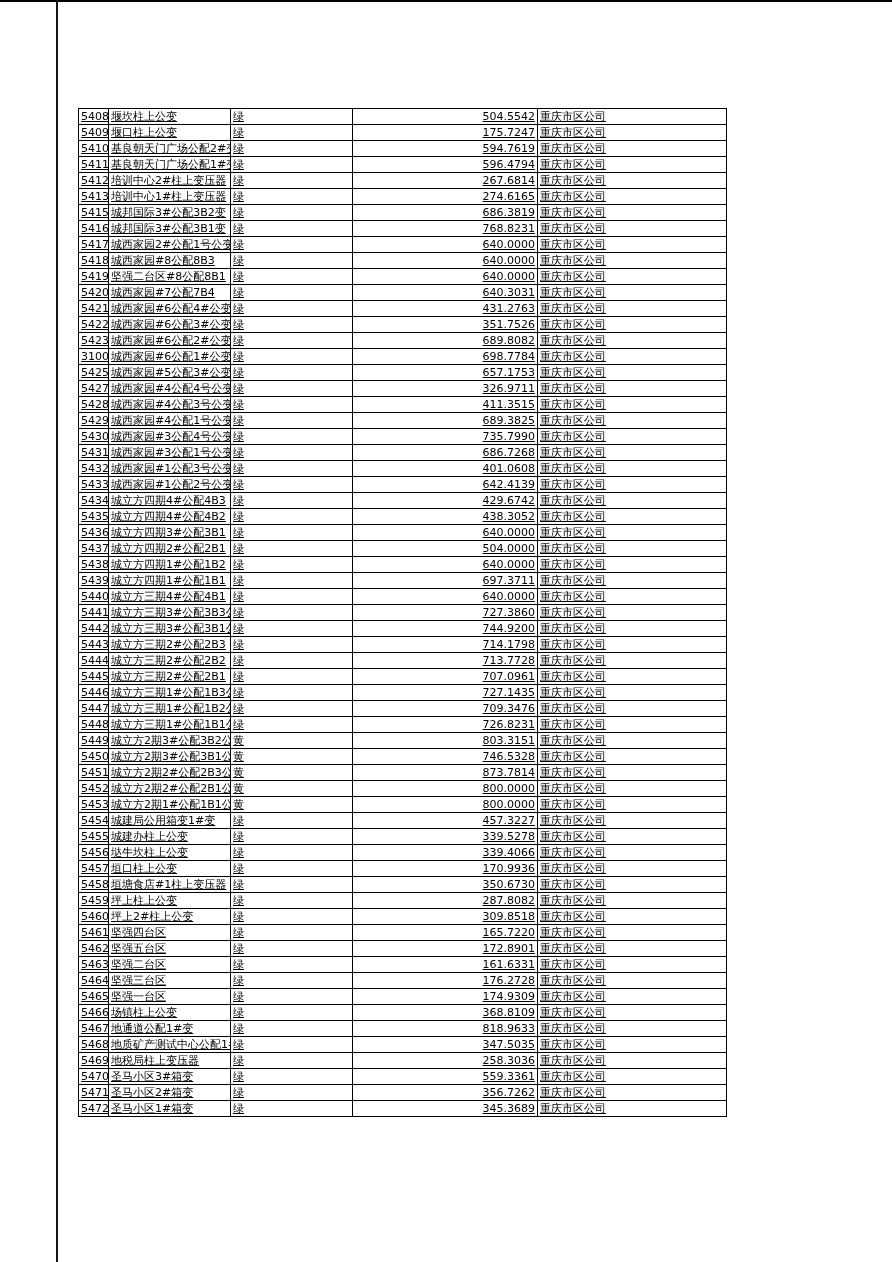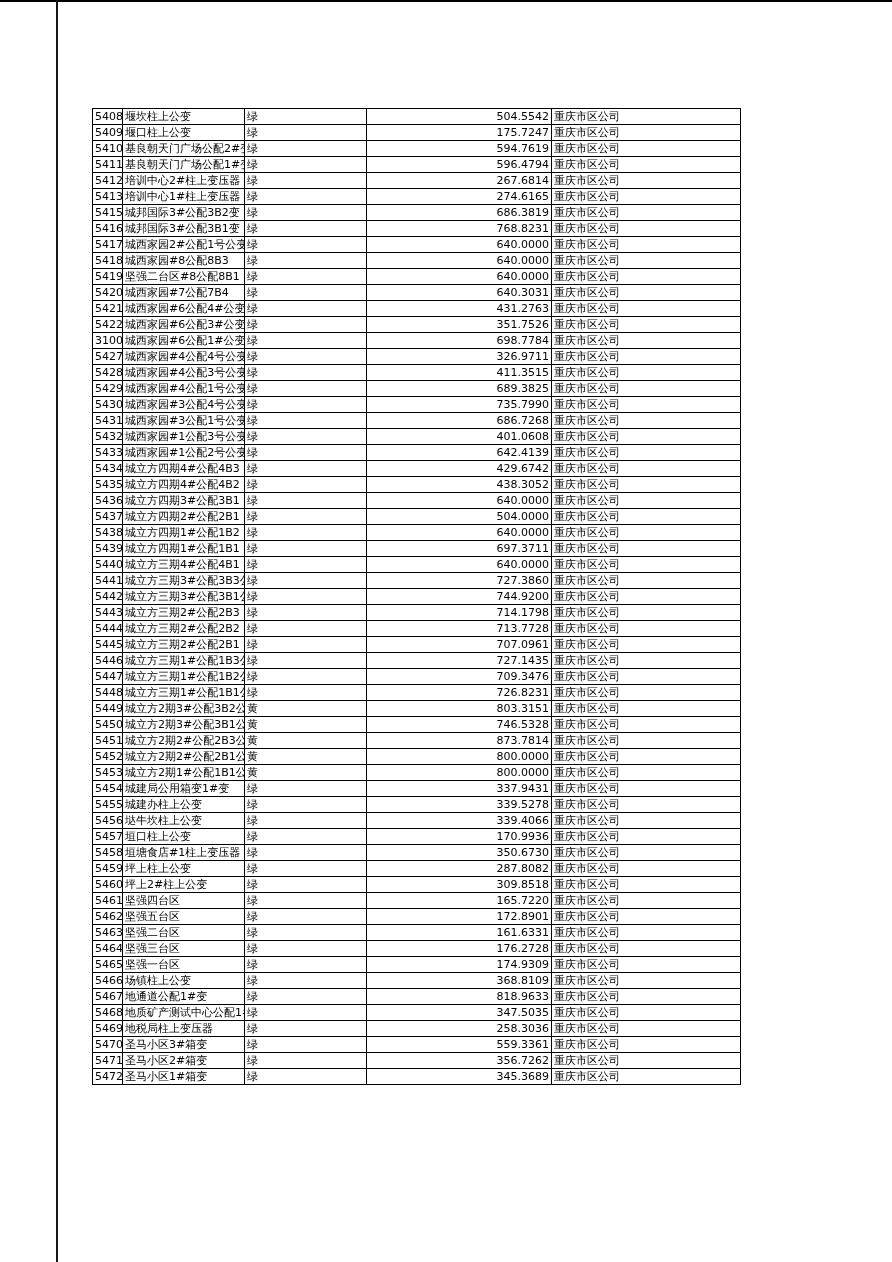--- a/index.html
+++ b/index.html
@@ -6,22 +6,22 @@
   body{
     width:892px;height:1262px;
     background:#ffffff;
     position:relative;
     font-family:"DejaVu Sans","Liberation Sans",sans-serif;
     overflow:hidden;
   }
   .top-edge{position:absolute;top:0;left:0;width:892px;height:2px;background:#000;}
   .left-edge{position:absolute;top:0;left:56px;width:2px;height:1262px;background:#151515;}
   table.data-grid{
-    position:absolute;left:92px;top:108px;
-    border-collapse:collapse;table-layout:fixed;width:648px;
+    position:absolute;left:78px;top:108px;
+    border-collapse:collapse;table-layout:fixed;width:648px;text-decoration:underline;
   }
   table.data-grid td{
     border:1px solid #000000;
     height:15px;line-height:15px;
     font-size:11px;
     padding:0 2px;
     white-space:nowrap;overflow:hidden;
     color:#000000;
   }
   td.c-id{padding:0 1px;}
@@ -137,24 +137,38 @@
         <td class="c-company">重庆市区公司</td>
       </tr>
       <tr>
         <td class="c-id">5422</td>
         <td class="c-name">城西家园#6公配3#公变</td>
         <td class="c-status">绿</td>
         <td class="c-val">351.7526</td>
         <td class="c-company">重庆市区公司</td>
       </tr>
       <tr>
+        <td class="c-id">5423</td>
+        <td class="c-name">城西家园#6公配2#公变</td>
+        <td class="c-status">绿</td>
+        <td class="c-val">689.8082</td>
+        <td class="c-company">重庆市区公司</td>
+      </tr>
+      <tr>
         <td class="c-id">3100</td>
         <td class="c-name">城西家园#6公配1#公变</td>
         <td class="c-status">绿</td>
         <td class="c-val">698.7784</td>
+        <td class="c-company">重庆市区公司</td>
+      </tr>
+      <tr>
+        <td class="c-id">5425</td>
+        <td class="c-name">城西家园#5公配3#公变</td>
+        <td class="c-status">绿</td>
+        <td class="c-val">657.1753</td>
         <td class="c-company">重庆市区公司</td>
       </tr>
       <tr>
         <td class="c-id">5427</td>
         <td class="c-name">城西家园#4公配4号公变</td>
         <td class="c-status">绿</td>
         <td class="c-val">326.9711</td>
         <td class="c-company">重庆市区公司</td>
       </tr>
       <tr>
@@ -336,21 +350,21 @@
         <td class="c-id">5453</td>
         <td class="c-name">城立方2期1#公配1B1公变</td>
         <td class="c-status">黄</td>
         <td class="c-val">800.0000</td>
         <td class="c-company">重庆市区公司</td>
       </tr>
       <tr>
         <td class="c-id">5454</td>
         <td class="c-name">城建局公用箱变1#变</td>
         <td class="c-status">绿</td>
-        <td class="c-val">337.9431</td>
+        <td class="c-val">457.3227</td>
         <td class="c-company">重庆市区公司</td>
       </tr>
       <tr>
         <td class="c-id">5455</td>
         <td class="c-name">城建办柱上公变</td>
         <td class="c-status">绿</td>
         <td class="c-val">339.5278</td>
         <td class="c-company">重庆市区公司</td>
       </tr>
       <tr>

